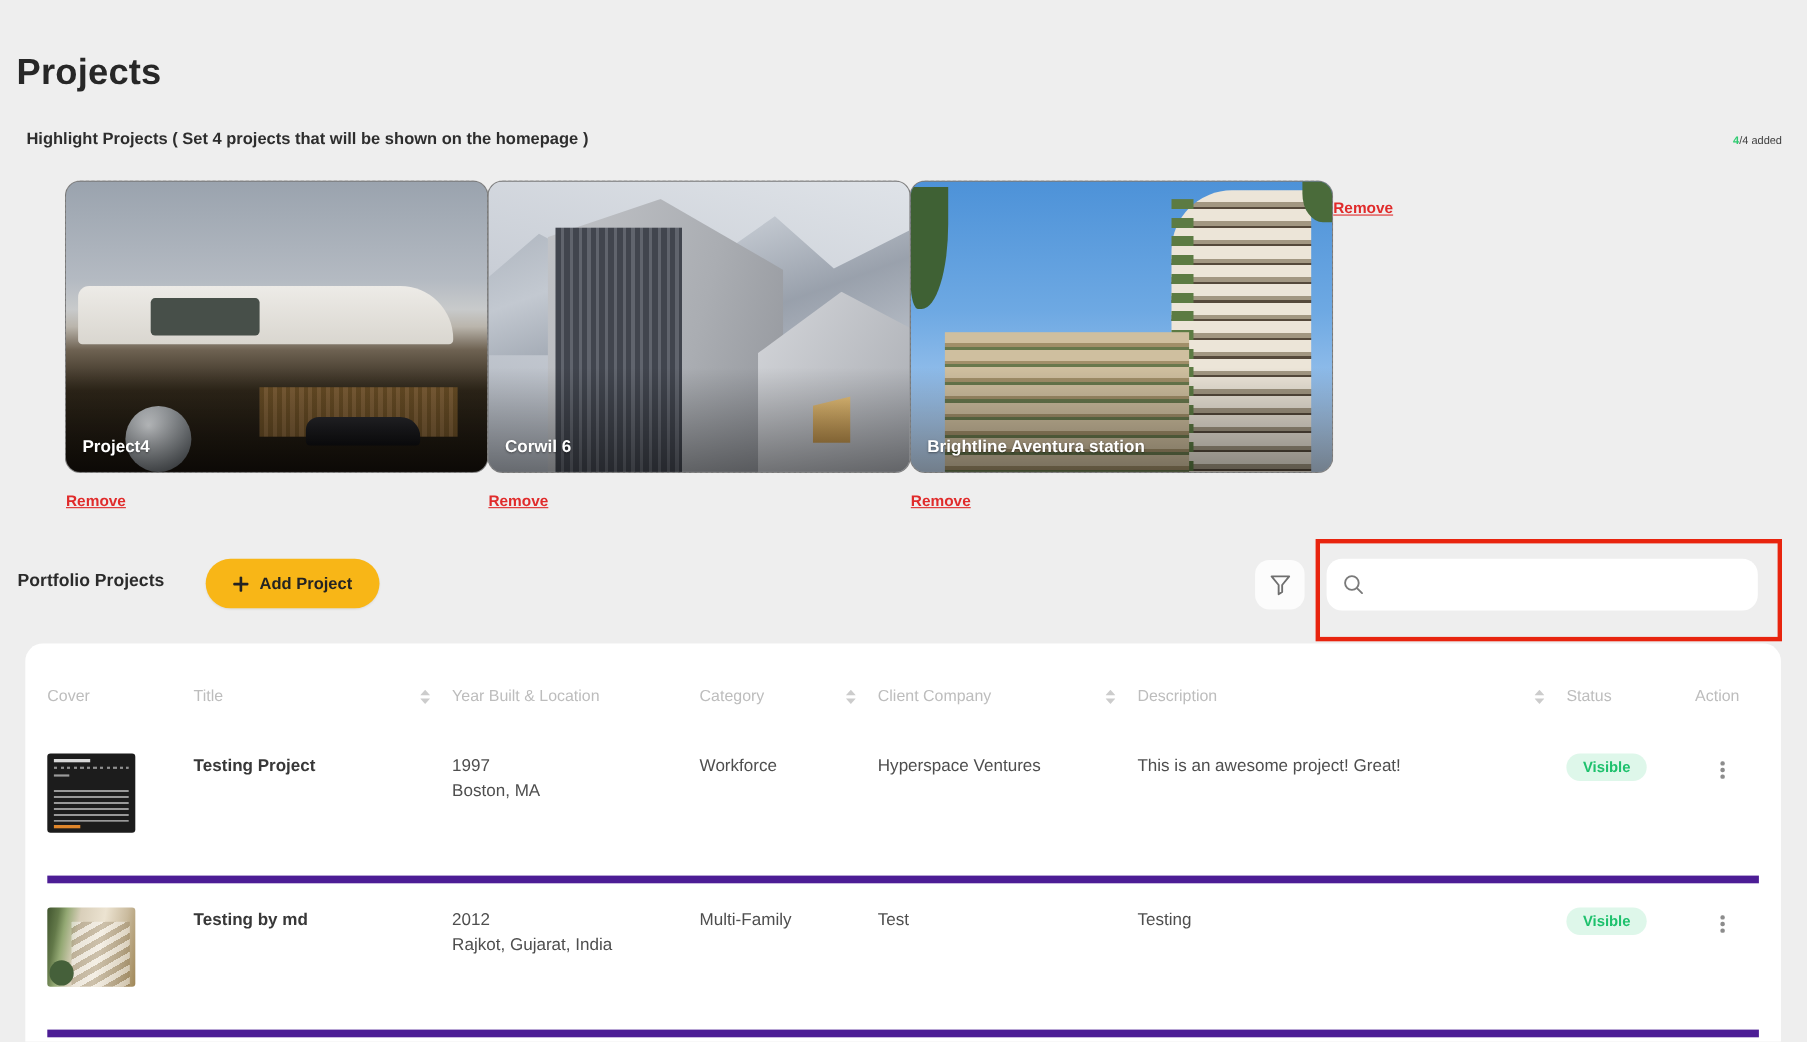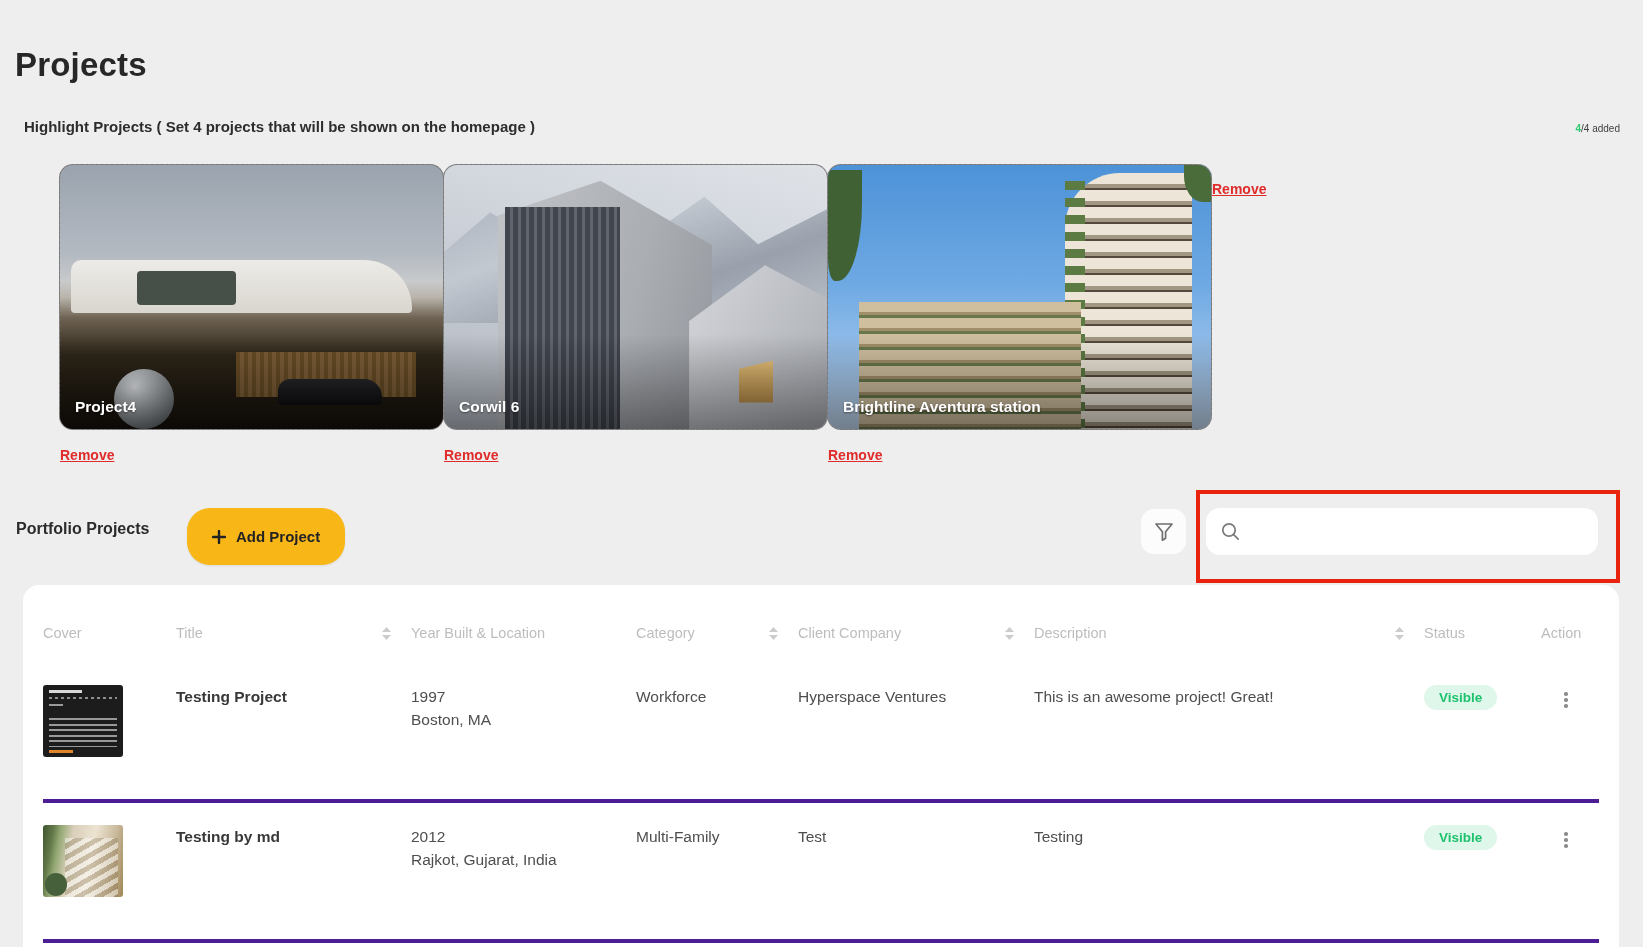--- a/index.html
+++ b/index.html
@@ -49,33 +49,33 @@
   .art4 { background:linear-gradient(210deg,#3d8ade 0%,#5f9fe4 28%,#9dbcdc 55%,#c6cfd9 80%,#d9dde2 100%); }
   .art4 .s1 { right:0; top:0; width:58%; height:42%; background:linear-gradient(185deg,#e3e8ee 0%,#bfcad7 100%); border-radius:14px 0 0 70px; }
   .art4 .s2 { left:10%; top:30%; width:78%; height:28%; background:linear-gradient(180deg,#d2dae3 0%,#a9b8c8 100%); border-radius:60px 14px 14px 60px; }
   .art4 .s3 { left:47%; top:4%; width:17%; height:34%; background:repeating-linear-gradient(180deg,#15202e 0 6px,#2c3c50 6px 10px); }
   .art4 .s6 { right:0; bottom:0; width:38%; height:34%; background:linear-gradient(180deg,#cfd6de,#aeb9c6); }
   .art4 .s4 { left:26%; bottom:0; width:36%; height:46%; background:repeating-linear-gradient(40deg,#9e4a26 0 6px,#bf6b3c 6px 12px); clip-path:polygon(0 100%,78% 0,100% 12%,26% 100%); }
   .art4 .s5 { left:0; bottom:0; width:24%; height:52%; background:linear-gradient(180deg,#2e3c49,#16202b); }
 
   
   .portfolio-heading { position:absolute; left:16px; top:520px; font-size:16px; font-weight:800; color:#2b2b2b; }
-  .add-btn { position:absolute; left:187px; top:508px; height:57px; padding:0 25px; display:flex; align-items:center; gap:10px; background:#f8b617; border:none; border-radius:23px; font-family:inherit; font-size:15px; font-weight:700; color:#232323; cursor:pointer; box-shadow:0 1px 2px rgba(0,0,0,.08); }
+  .add-btn { position:absolute; left:187px; top:508px; height:45px; padding:0 25px; display:flex; align-items:center; gap:10px; background:#f8b617; border:none; border-radius:23px; font-family:inherit; font-size:15px; font-weight:700; color:#232323; cursor:pointer; box-shadow:0 1px 2px rgba(0,0,0,.08); }
   .filter-btn { position:absolute; left:1141px; top:509px; width:45px; height:45px; background:#fcfcfc; border:none; border-radius:13px; display:flex; align-items:center; justify-content:center; cursor:pointer; }
   .search-box { position:absolute; left:1206px; top:508px; width:392px; height:47px; background:#ffffff; border-radius:14px; display:flex; align-items:center; padding:0 12px 0 14px; gap:8px; }
   .search-input { flex:1; border:none; outline:none; background:transparent; font-family:inherit; font-size:15px; color:#333; height:100%; }
   .annotation-box { position:absolute; left:1196px; top:490px; width:424px; height:93px; border:4px solid #e8240e; pointer-events:none; z-index:5; }
 
   
   .table-card { position:absolute; left:23px; top:585px; width:1596px; height:430px; background:#ffffff; border-radius:16px; padding:0 20px; }
   .t-grid { display:grid; grid-template-columns:133px 235px 225px 162px 236px 390px 117px 90px; align-items:start; }
   .t-header { padding:40px 0 22px; }
   .th { font-size:14.5px; color:#bdbdbd; font-weight:400; }
   .th.sortable { display:flex; justify-content:space-between; align-items:center; padding-right:20px; cursor:pointer;text-align:center; }
-  .t-row { padding-top:22px; min-height:140px; border-bottom:4px solid #4c1d95; }
+  .t-row { padding-top:22px; min-height:140px; border-bottom:7px solid #4c1d95; }
   .cover { position:relative; width:80px; height:72px; border-radius:3px; overflow:hidden; }
   .cover span { position:absolute; display:block; }
   .cover.code { background:#1c1c1c; }
   .cover.code .k1 { top:7%; left:7%; width:42%; height:3px; background:#d8d8d8; }
   .cover.code .k2 { top:16%; left:7%; right:8%; height:2px; background:repeating-linear-gradient(90deg,#8f8f8f 0 3px,transparent 3px 6px); }
   .cover.code .k3 { top:27%; left:7%; width:18%; height:2px; background:#9b9b9b; }
   .cover.code .k4 { top:46%; left:7%; right:7%; height:40%; background:repeating-linear-gradient(180deg,#c2c2c2 0 2px,transparent 2px 5.5px); opacity:.75; }
   .cover.code .k5 { bottom:5%; left:7%; width:30%; height:3px; background:#e0862a; }
   .cover.stairs { background:linear-gradient(100deg,#41552f 0%,#637949 12%,#93a873 20%,#d9cfba 34%,#ece3d1 58%,#cabb9e 80%,#9f8656 100%); }
   .cover.stairs::after { content:""; position:absolute; left:28%; right:6%; top:18%; bottom:0; background:repeating-linear-gradient(150deg,rgba(255,255,255,.55) 0 5px,rgba(124,104,72,.35) 5px 10px); opacity:.8; }

